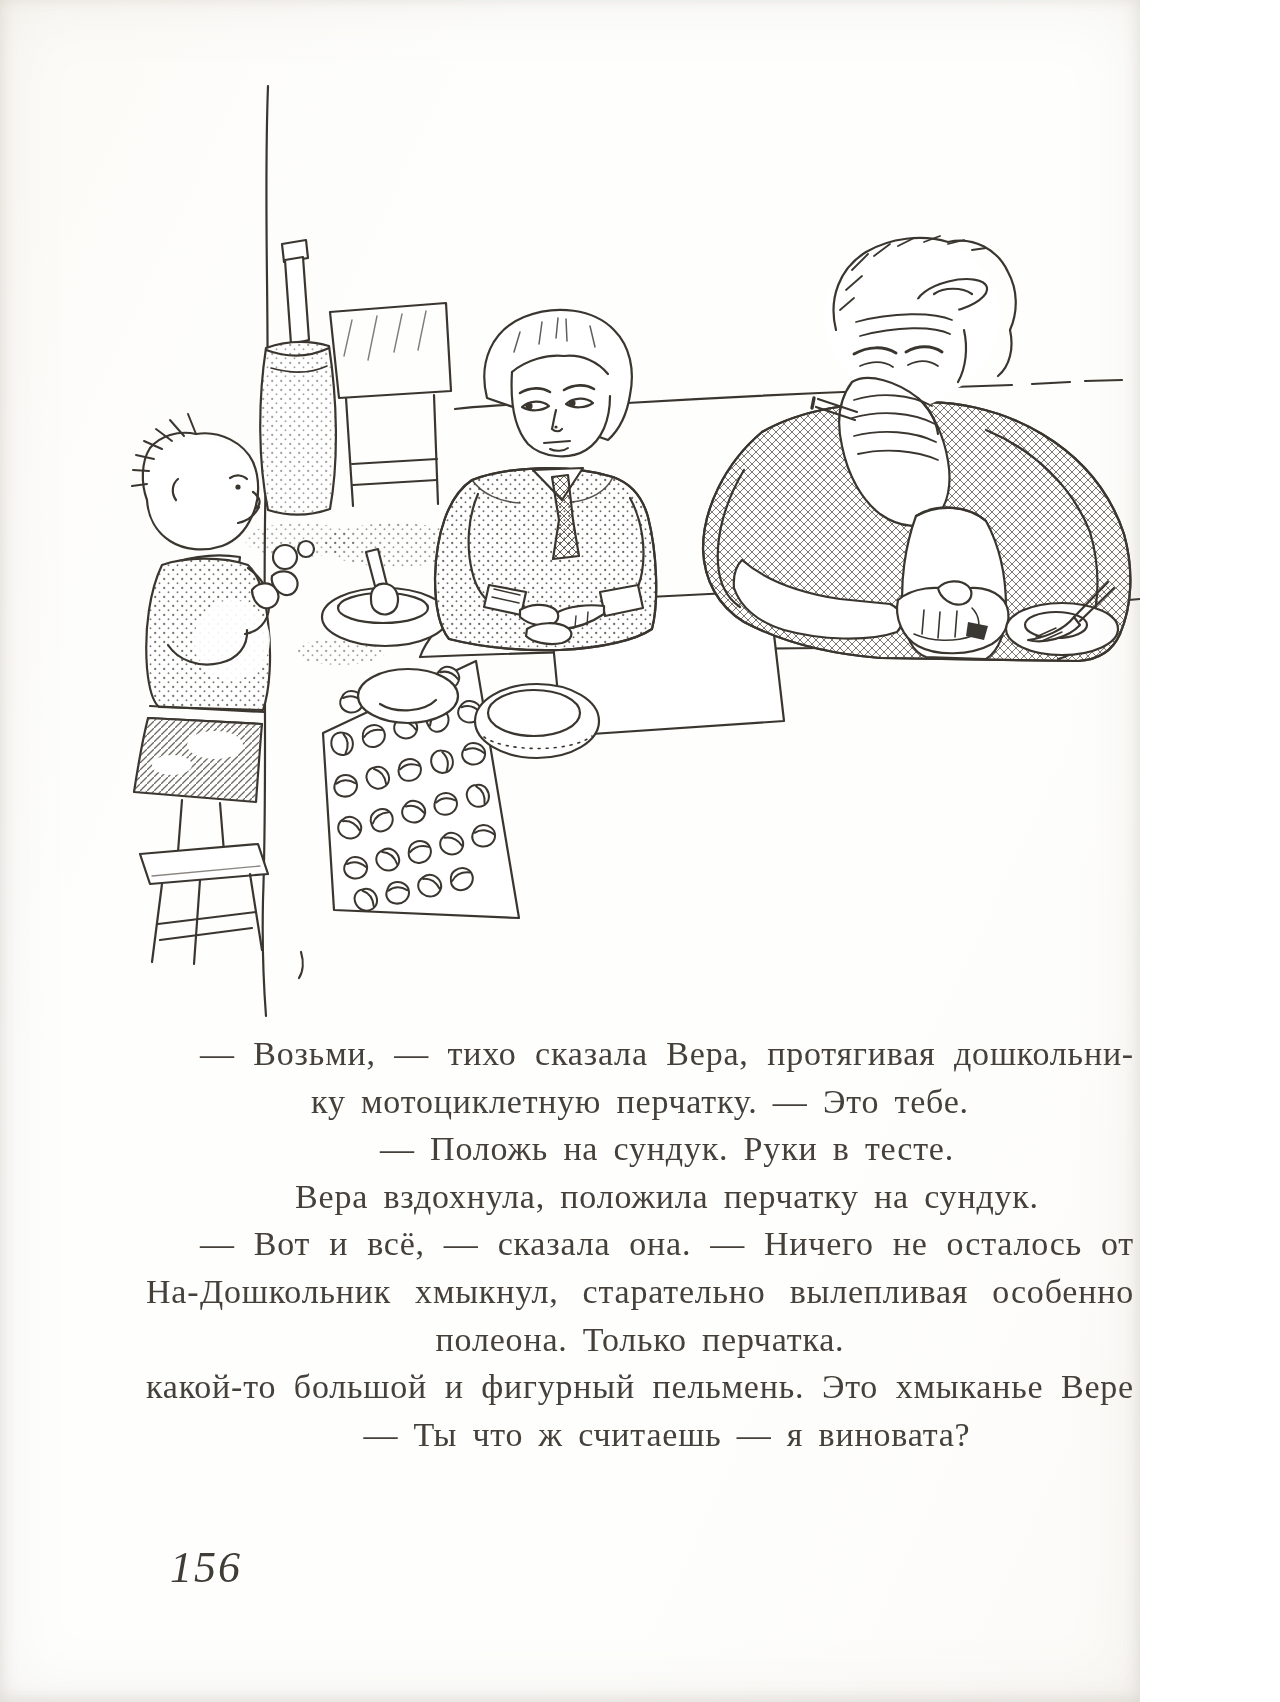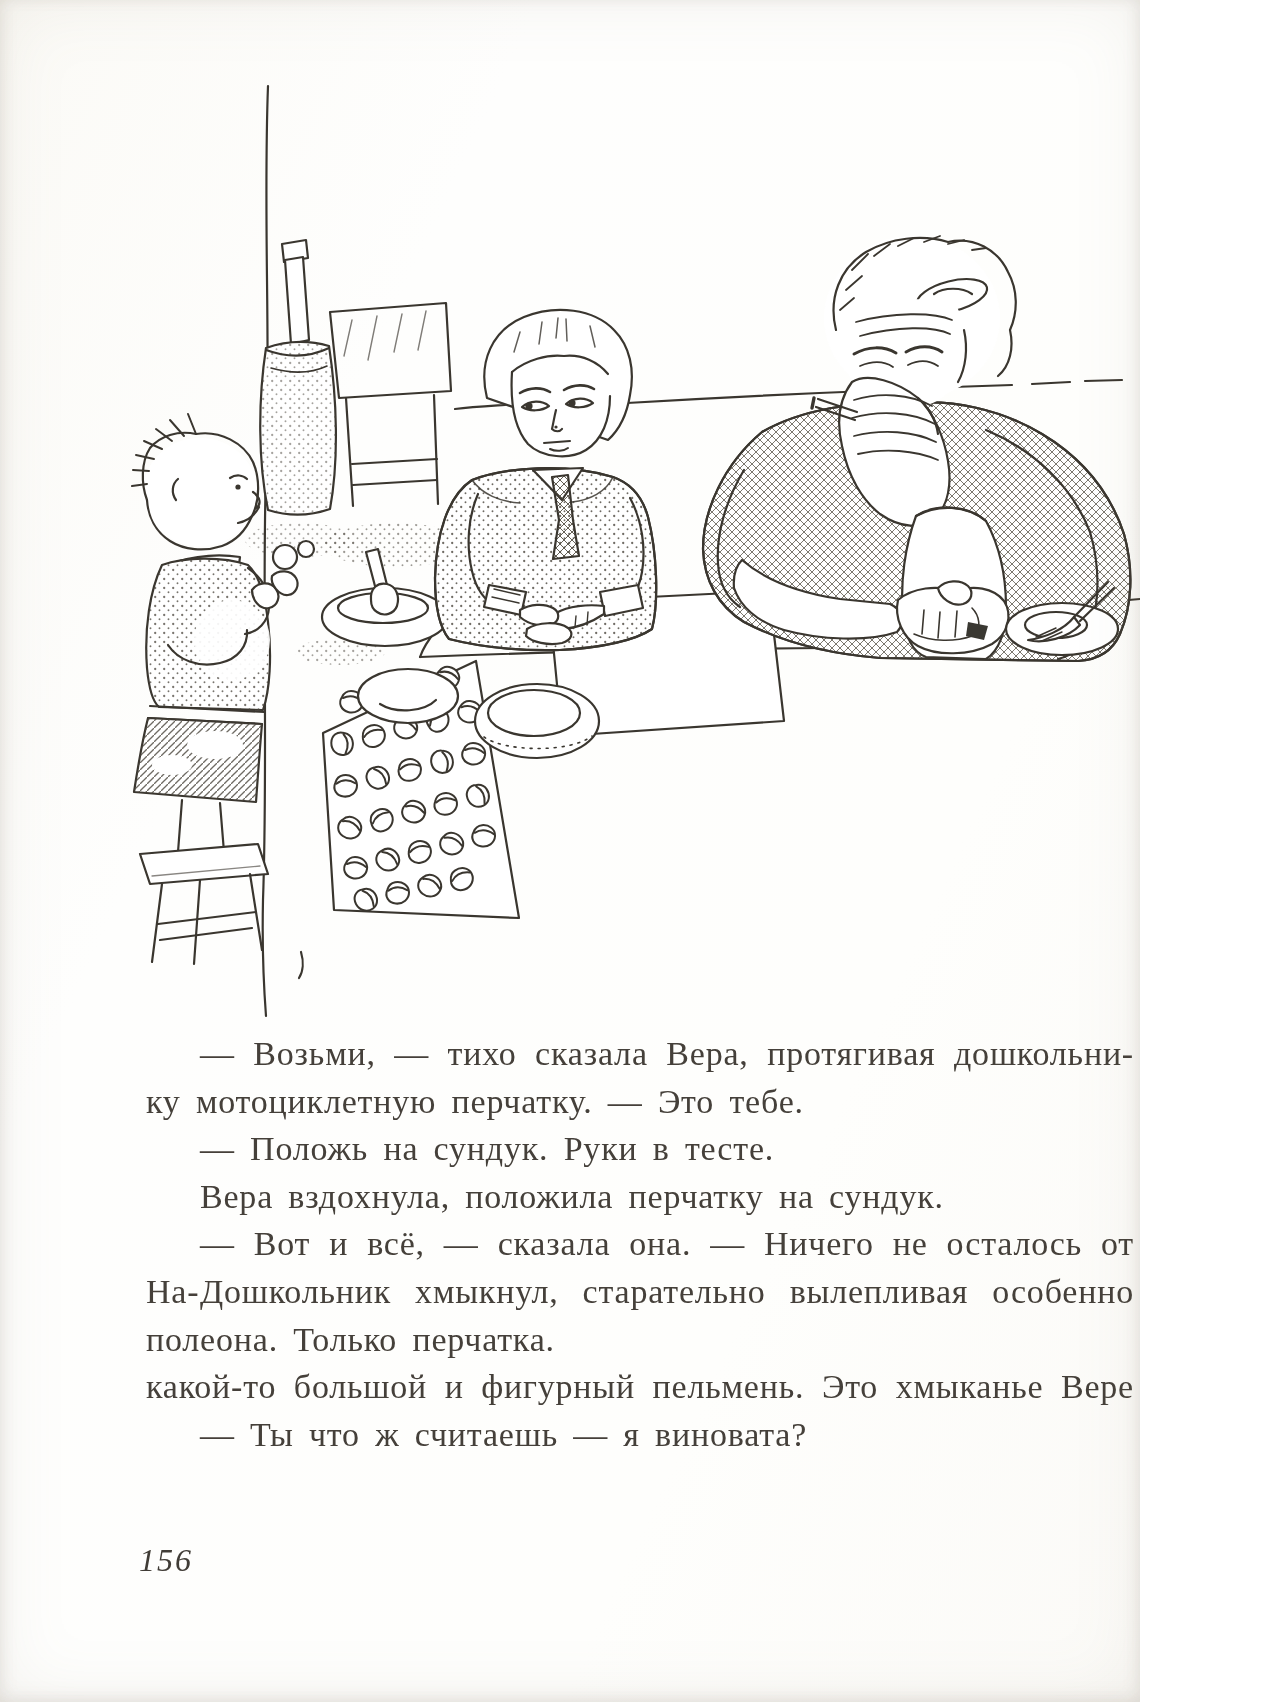--- a/index.html
+++ b/index.html
@@ -19,30 +19,31 @@
   .illustration{position:absolute;left:0;top:0;}
   .textblock{position:absolute;left:146px;top:1030px;width:988px;}
   .line{
     font-size:34px;
     line-height:47.6px;
     height:47.6px;
     letter-spacing:0.8px;
     word-spacing:6px;
     white-space:nowrap;
     color:#45403a;
+    text-align:center;
   }
   .line.just{
     white-space:normal;
     text-align:justify;
     text-align-last:justify;
   }
   .line.indent{text-indent:54px;}
   .pagenum{
-    position:absolute;left:139px;top:1542px;
-    font-size:32px;font-style:italic;letter-spacing:2px;color:#403c36;
+    position:absolute;left:170px;top:1542px;
+    font-size:44px;font-style:italic;letter-spacing:2px;color:#403c36;
   }
 </style>
 </head>
 <body>
 
 <div class="page">
 
   <svg class="illustration" width="1280" height="1030" viewBox="0 0 1280 1030" role="img" aria-label="Ink line drawing: a small boy standing on a stool and a girl mould pelmeni at a kitchen table covered with a board of dumplings, a bowl with a pestle, dough and dishes, while a man sits at the right smoking, his hand covering his mouth; behind them a chair with a wrapped bottle">
     <defs>
       <pattern id="dotsS" width="9" height="9" patternUnits="userSpaceOnUse">

